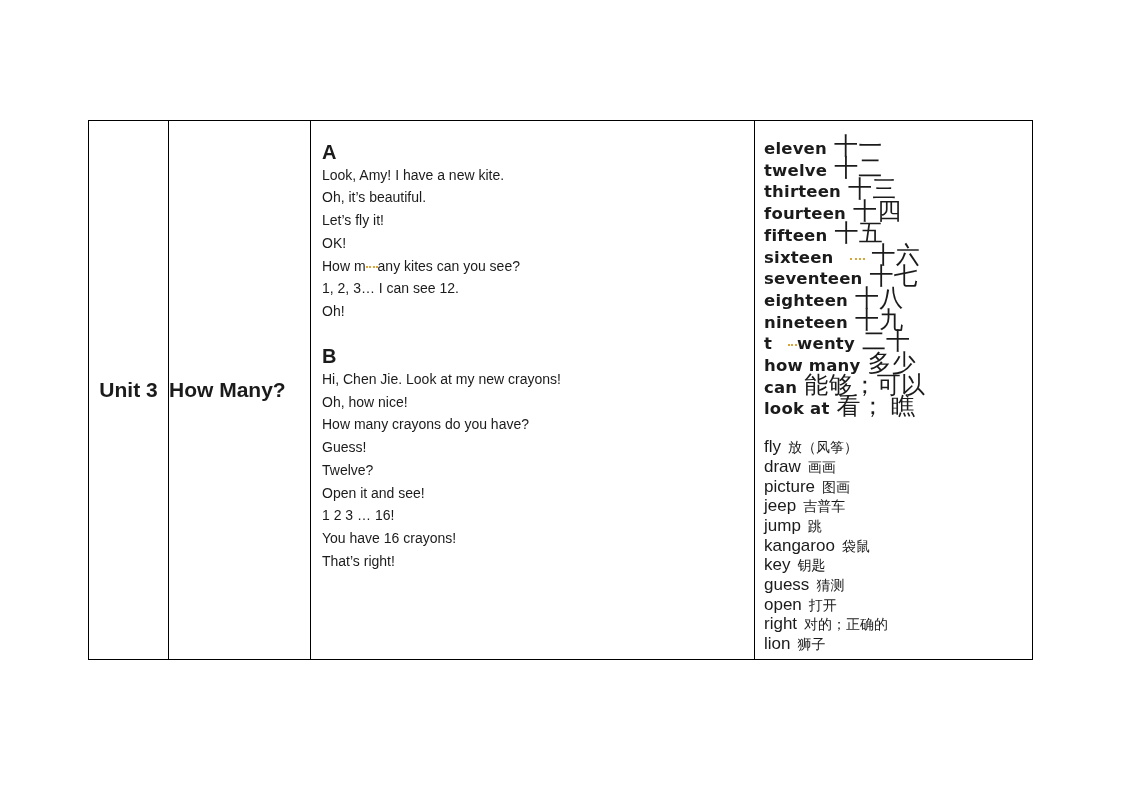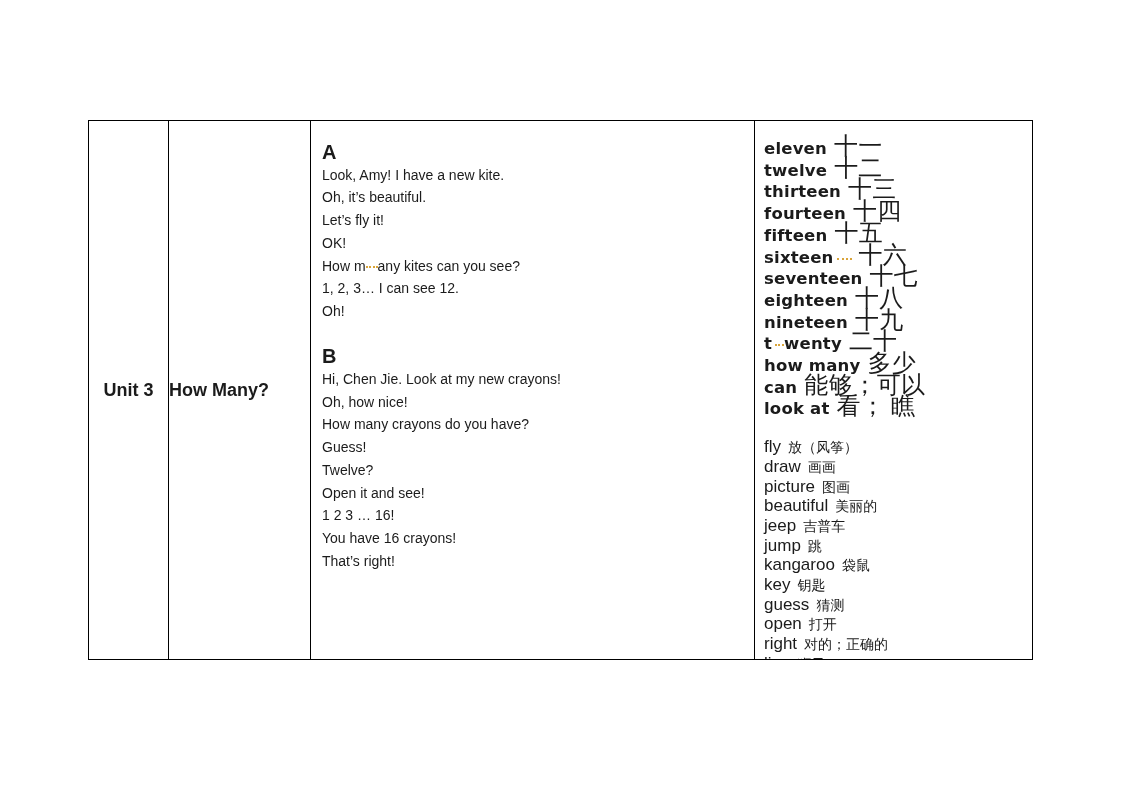--- a/index.html
+++ b/index.html
@@ -18,34 +18,34 @@
     box-sizing: border-box;
     display: flex;
     background: #fff;
   }
   .col { box-sizing: border-box; height: 100%; }
   .col1 { width: 80px;  border-right: 1.5px solid #000; display: flex; align-items: center; justify-content: center; }
   .col2 { width: 142px; border-right: 1.5px solid #000; display: flex; align-items: center; }
   .col3 { width: 444px; border-right: 1.5px solid #000; padding: 20px 8px 0 11px; overflow: hidden; }
   .col4 { flex: 1; padding: 16px 6px 0 9px; overflow: hidden; }
 
-  .cell-label { font-weight: 700; font-size: 18px; }
+  .cell-label { font-weight: 700; font-size: 21px; }
 
   .dlg-line   { font-size: 14px; line-height: 22.7px; white-space: nowrap; }
   .dlg-header { font-size: 20px; font-weight: 700; line-height: 22.7px; }
   .dlg-blank  { height: 22.7px; }
 
   .vocab-line { line-height: 18.7px; white-space: nowrap; }
   .vocab-bold { font-family: "DejaVu Sans", sans-serif; font-weight: 700; font-size: 16.5px; letter-spacing: 0.2px; }
   .vocab-reg  { font-size: 17px; }
   .vocab-line .zh  { font-family: "Liberation Serif", "DejaVu Serif", serif; font-weight: 400; }
   .vocab-bold .zh  { font-size: 24px; }
   .vocab-reg  .zh  { font-size: 14px; }
   .vocab-line .en  { margin-right: 7px; margin-top: 38px; }
-  .vocab-line .en-part { margin-right: 3px; }
+  .vocab-line .en-part { margin-right: 16px; }
   .vocab-spacer { height: 19px; }
 
   .squiggle-gap {
     display: inline-block;
     border-bottom: 2px dotted #d9a43a;
     transform: translateY(-3px);
   }
   .gap-9  { width: 9px; }
   .gap-12 { width: 12px; }
   .gap-15 { width: 15px; margin-right: 7px; }
@@ -99,21 +99,20 @@
         <div class="vocab-line vocab-bold"><span class="en-part">t</span><span class="squiggle-gap gap-9"></span><span class="en">wenty</span><span class="zh">二十</span></div>
         <div class="vocab-line vocab-bold"><span class="en">how many</span><span class="zh">多少</span></div>
         <div class="vocab-line vocab-bold"><span class="en">can</span><span class="zh">能够；可以</span></div>
         <div class="vocab-line vocab-bold"><span class="en">look at</span><span class="zh">看； 瞧</span></div>
       </div>
     <div class="vocab-spacer"></div>
     <div id="vocab-regular-list">
         <div class="vocab-line vocab-reg"><span class="en">fly</span><span class="zh">放（风筝）</span></div>
         <div class="vocab-line vocab-reg"><span class="en">draw</span><span class="zh">画画</span></div>
         <div class="vocab-line vocab-reg"><span class="en">picture</span><span class="zh">图画</span></div>
-        <div class="vocab-line vocab-reg"><span class="en">beautiful</span><span class="zh">美丽的</span></div>
         <div class="vocab-line vocab-reg"><span class="en">jeep</span><span class="zh">吉普车</span></div>
         <div class="vocab-line vocab-reg"><span class="en">jump</span><span class="zh">跳</span></div>
         <div class="vocab-line vocab-reg"><span class="en">kangaroo</span><span class="zh">袋鼠</span></div>
         <div class="vocab-line vocab-reg"><span class="en">key</span><span class="zh">钥匙</span></div>
         <div class="vocab-line vocab-reg"><span class="en">guess</span><span class="zh">猜测</span></div>
         <div class="vocab-line vocab-reg"><span class="en">open</span><span class="zh">打开</span></div>
         <div class="vocab-line vocab-reg"><span class="en">right</span><span class="zh">对的；正确的</span></div>
         <div class="vocab-line vocab-reg"><span class="en">lion</span><span class="zh">狮子</span></div>
       </div>
   </div>

